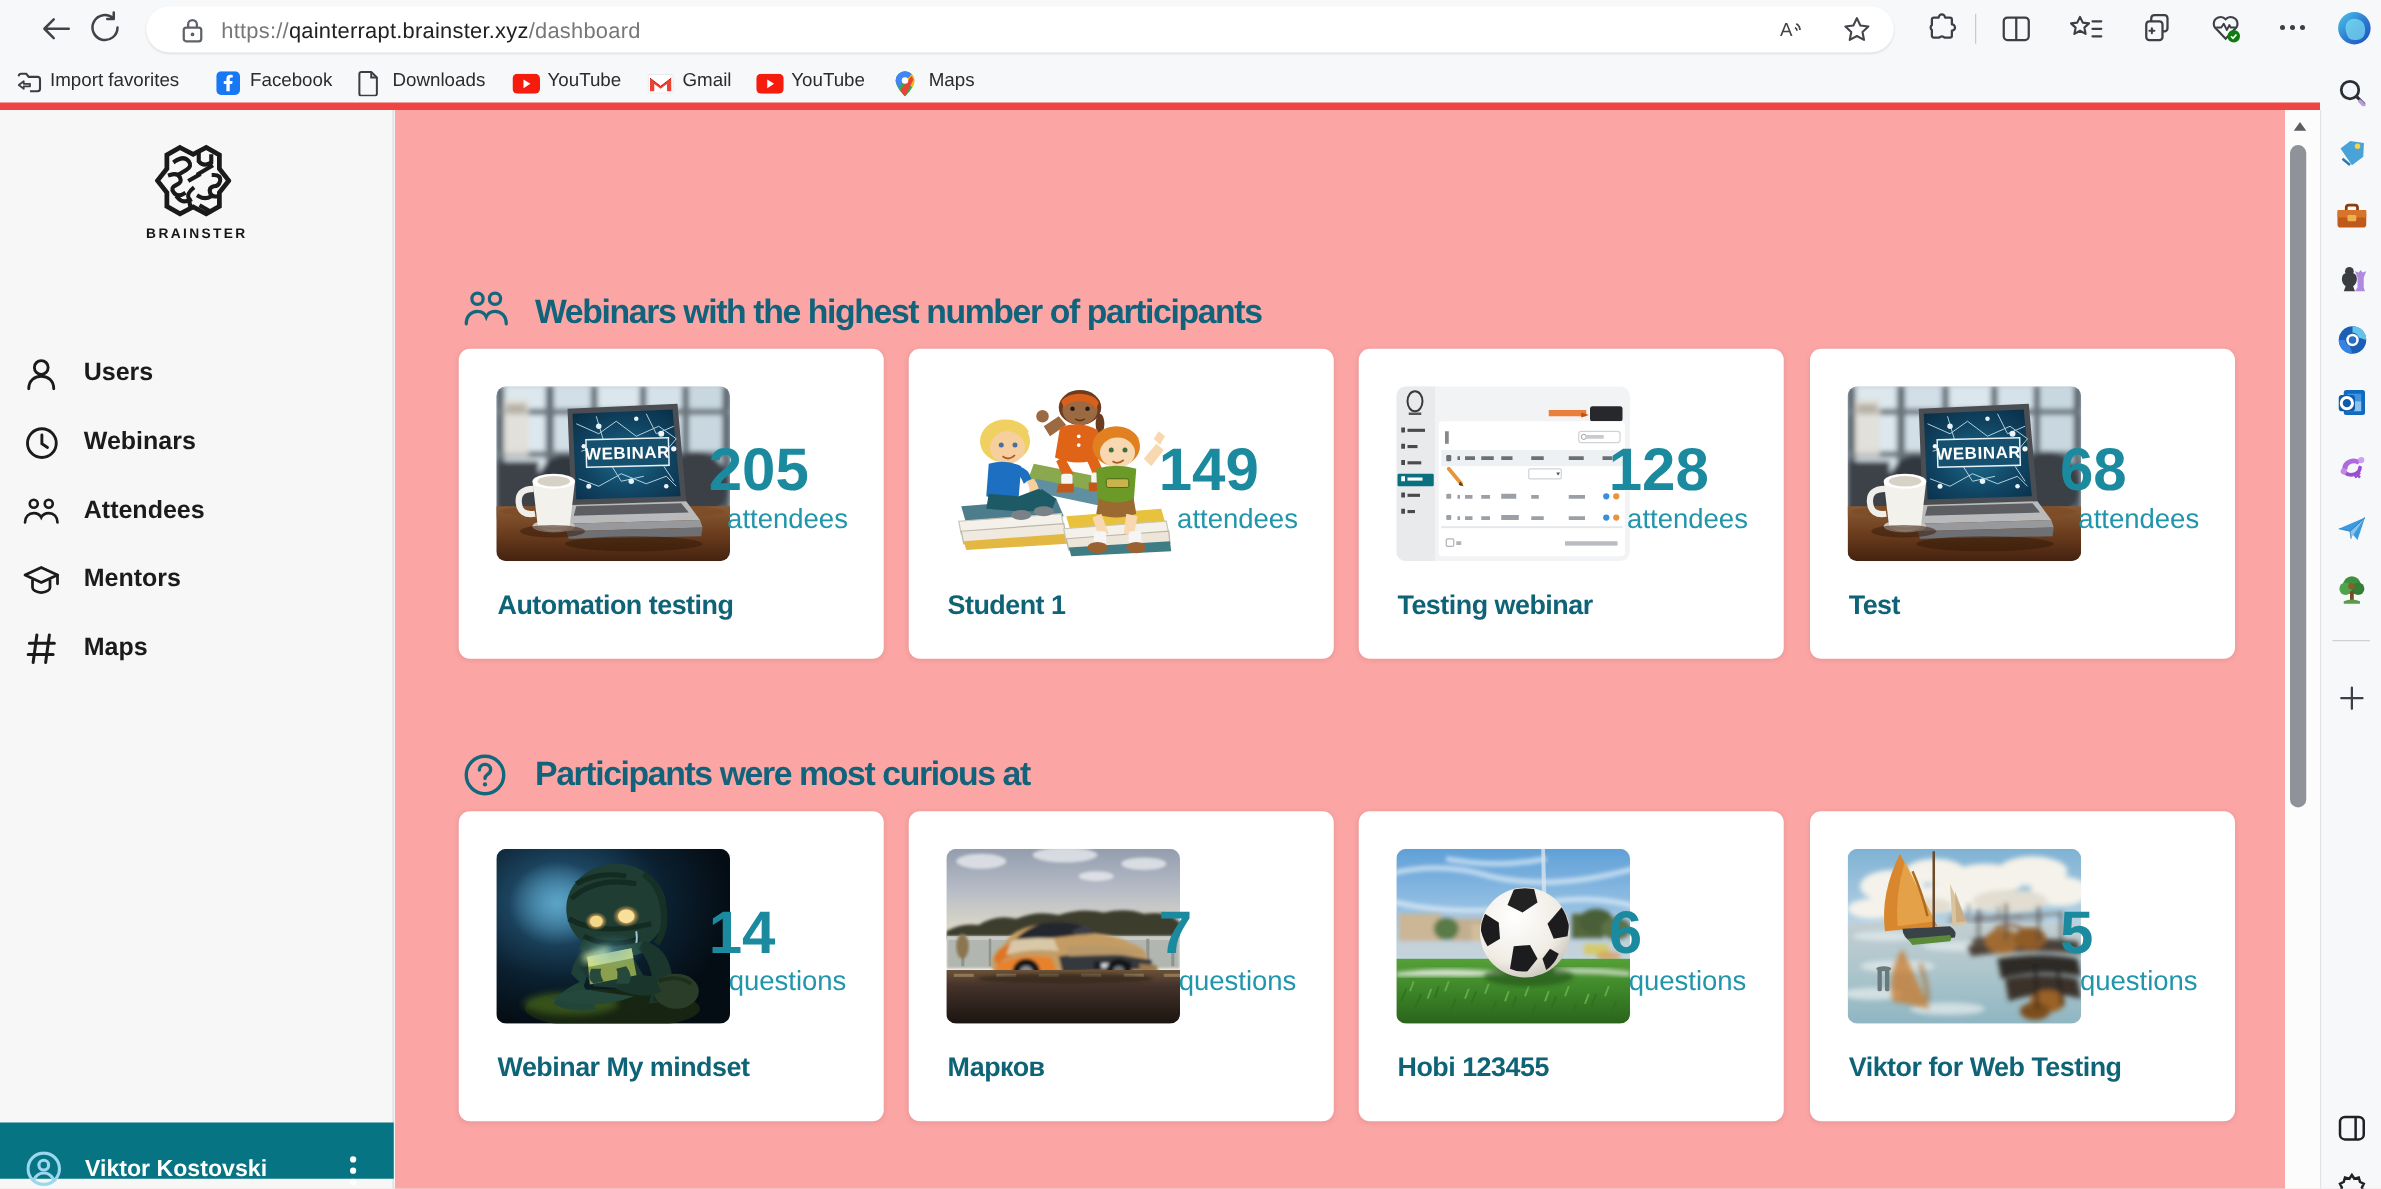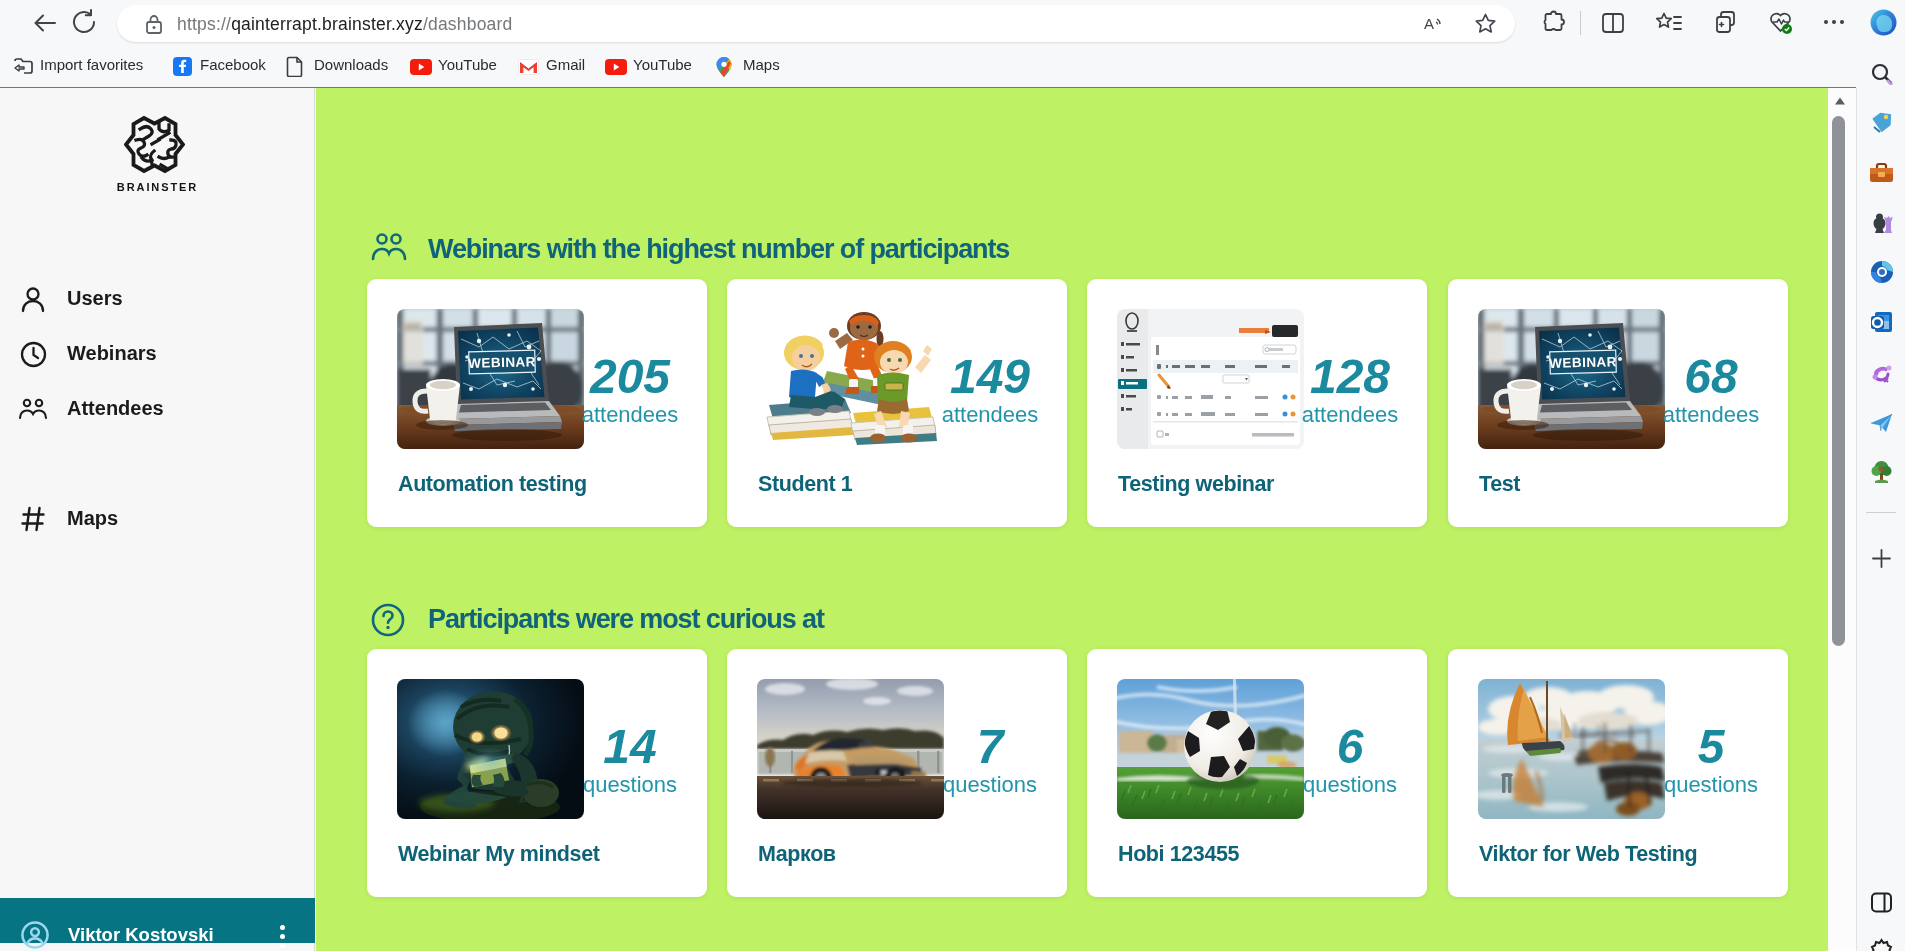--- a/index.html
+++ b/index.html
@@ -6,42 +6,42 @@
   html,body { width:1905px; height:951px; overflow:hidden; font-family:"Liberation Sans", sans-serif; }
   body { position:relative; background:#f2f3f4; }
   .abs { position:absolute; }
 
   
   #chrome-top { position:absolute; left:0; top:0; width:1905px; height:88px; background:#f7f8fa; }
   #toolbar { position:absolute; left:0; top:0; width:1547px; height:47px; }
   #addrbar { position:absolute; left:117px; top:5px; width:1398px; height:37px; background:#ffffff; border-radius:19px; box-shadow:0 1px 2px rgba(0,0,0,0.12); }
   .url-txt { position:absolute; left:60px; top:9px; font-size:17.5px; color:#202124; letter-spacing:0.2px; }
   .url-gray { color:#75787b; }
-  #bookmarks { position:absolute; left:0; top:47px; width:1905px; height:41px; border-bottom:1px solid #ef4444; }
+  #bookmarks { position:absolute; left:0; top:47px; width:1905px; height:41px; border-bottom:6px solid #ef4444; }
   .bm { position:absolute; top:9px; font-size:15px; color:#2b2b2b; }
 
   
   #rail { position:absolute; right:0; top:0; width:49px; height:951px; background:#f7f8fa; }
 
   
   #sbtrack { position:absolute; left:1828px; top:88px; width:28px; height:863px; background:#fcfcfc; }
   #sbthumb { position:absolute; left:1832px; top:116px; width:13px; height:530px; background:#8f9399; border-radius:7px; }
 
   
   #sidebar { position:absolute; left:0; top:88px; width:315px; height:863px; background:#f7f7f7; border-right:1px solid #d9dcde; }
   .menu-item { position:absolute; left:0; width:315px; height:50px; color:#1b1b1b; font-size:20px; font-weight:700; }
   .menu-item .mlabel { position:absolute; left:67px; top:12px; }
   #mi-active { position:absolute; left:8px; top:131px; width:297px; height:50px; background:#077484; border-radius:9px; color:#fff; font-size:20px; font-weight:700; }
   #userbar { position:absolute; left:0; top:810px; width:315px; height:45px; background:#077484; }
 
   
   .h-section { position:absolute; font-size:27px; font-weight:700; color:#10637a; letter-spacing:-1.1px; }
   .card { position:absolute; width:340px; height:248px; background:#ffffff; border-radius:9px; box-shadow:0 1px 5px rgba(0,0,0,0.09); }
   .card .img { position:absolute; left:30px; top:30px; width:187px; height:140px; border-radius:8px; overflow:hidden; }
-  .card .num { position:absolute; left:200px; top:74px; width:126px; text-align:center; font-size:48px; font-weight:700; color:#1b8a9e; line-height:48px;font-style:italic;}
+  .card .num { position:absolute; left:200px; top:74px; width:126px; text-align:left; font-size:48px; font-weight:700; color:#1b8a9e; line-height:48px;}
   .card .lbl { position:absolute; left:198px; top:123px; width:130px; text-align:center; font-size:22px; color:#2195ab; }
   .card .ttl { position:absolute; left:31px; top:193px; font-size:21.5px; font-weight:700; color:#0e6377; letter-spacing:-0.4px; }
 </style>
 </head>
 <body>
 
 <div id="chrome-top">
   <div id="toolbar">
     <svg class="abs" style="left:30px;top:8px" width="30" height="30" viewBox="0 0 30 30">
         <path d="M25 15 H6 M13 7.5 L5.5 15 L13 22.5" stroke="#40434a" stroke-width="2" fill="none" stroke-linecap="round" stroke-linejoin="round"></path>
@@ -261,20 +261,28 @@
     <div class="mlabel">Users</div>
   </div>
   <div class="menu-item" style="top:297px">
     <svg class="abs" style="left:18px;top:12px" width="30" height="24" viewBox="0 0 30 24">
         <circle cx="9" cy="6" r="3.2" fill="none" stroke="#1b1b1b" stroke-width="2.1"></circle>
         <circle cx="21" cy="6" r="3.2" fill="none" stroke="#1b1b1b" stroke-width="2.1"></circle>
         <path d="M2 21 c0 -4.5 3 -7.5 7 -7.5 3 0 5 1.5 6 3.5 1 -2 3 -3.5 6 -3.5 4 0 7 3 7 7.5" fill="none" stroke="#1b1b1b" stroke-width="2.1" stroke-linecap="round"></path>
       </svg>
     <div class="mlabel">Attendees</div>
   </div>
+  <div class="menu-item" style="top:352px">
+    <svg class="abs" style="left:18px;top:11px" width="30" height="27" viewBox="0 0 30 27">
+        <path d="M15 3 L28 9 L15 15 L2 9 z" fill="none" stroke="#1b1b1b" stroke-width="2.2" stroke-linejoin="round"></path>
+        <path d="M8 12.5 V19 c0 2 3 4 7 4 s7 -2 7 -4 v-6.5" fill="none" stroke="#1b1b1b" stroke-width="2.2"></path>
+        <path d="M28 9 v7" stroke="#1b1b1b" stroke-width="2.2" stroke-linecap="round"></path>
+      </svg>
+    <div class="mlabel">Mentors</div>
+  </div>
   <div class="menu-item" style="top:407px">
     <svg class="abs" style="left:21px;top:11px" width="24" height="26" viewBox="0 0 24 26">
         <path d="M8.5 2 L5.5 24 M18.5 2 L15.5 24 M2.5 8.5 H22.5 M1.5 17.5 H21.5" stroke="#1b1b1b" stroke-width="2.4" stroke-linecap="round"></path>
       </svg>
     <div class="mlabel">Maps</div>
   </div>
 
   <div id="userbar">
     <svg class="abs" style="left:21px;top:23px" width="28" height="28" viewBox="0 0 29 29">
         <circle cx="14.5" cy="14.5" r="13" fill="none" stroke="#9bd7ee" stroke-width="2.6"></circle>
@@ -283,21 +291,21 @@
       </svg>
     <div class="abs" style="left:68px;top:26px;color:#fff;font-size:18.5px;font-weight:700">Viktor Kostovski</div>
     <div class="abs" style="left:280px;top:27px">
         <span style="position:absolute;width:4.5px;height:4.5px;border-radius:3px;background:#fff;top:0"></span>
         <span style="position:absolute;width:4.5px;height:4.5px;border-radius:3px;background:#fff;top:9px"></span>
         <span style="position:absolute;width:4.5px;height:4.5px;border-radius:3px;background:#fff;top:18px"></span>
       </div>
   </div>
 </div>
 
-<div id="content" class="abs" style="left:316px;top:88px;width:1512px;height:863px;background:#bef264">
+<div id="content" class="abs" style="left:316px;top:88px;width:1512px;height:863px;background:#fca5a5">
 
   <svg class="abs" style="left:54px;top:144px" width="38" height="32" viewBox="0 0 38 32">
       <circle cx="12" cy="7" r="4.5" fill="none" stroke="#11677b" stroke-width="2.6"></circle>
       <circle cx="26" cy="7" r="4.5" fill="none" stroke="#11677b" stroke-width="2.6"></circle>
       <path d="M3 27 c0 -6 4 -10 9 -10 3.5 0 6 2 7 4.5 1 -2.5 3.5 -4.5 7 -4.5 5 0 9 4 9 10" fill="none" stroke="#11677b" stroke-width="2.6" stroke-linecap="round"></path>
     </svg>
   <div class="h-section" style="left:112px;top:146px">Webinars with the highest number of participants</div>
 
   <div class="card" style="left:51px;top:191px">
     <div class="img" id="img-laptop1"><svg width="187" height="140" viewBox="0 0 187 140">

